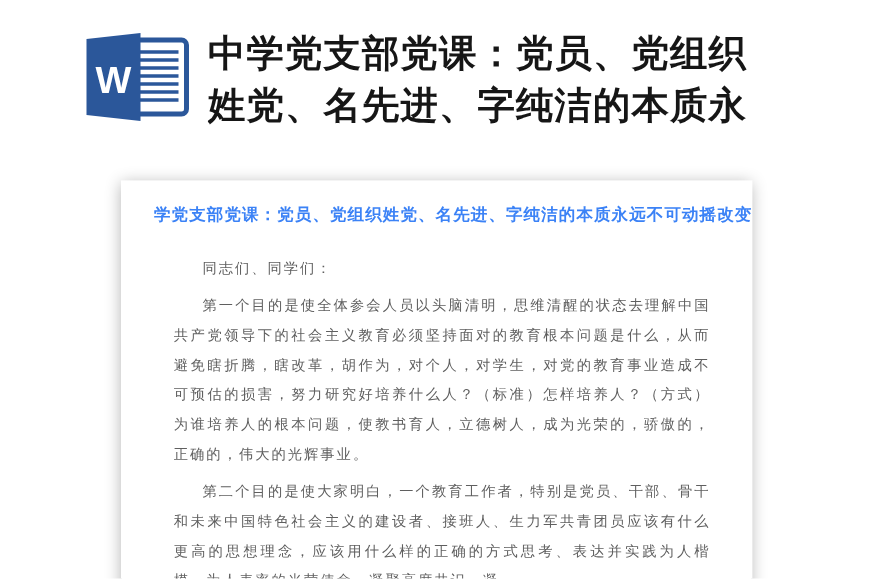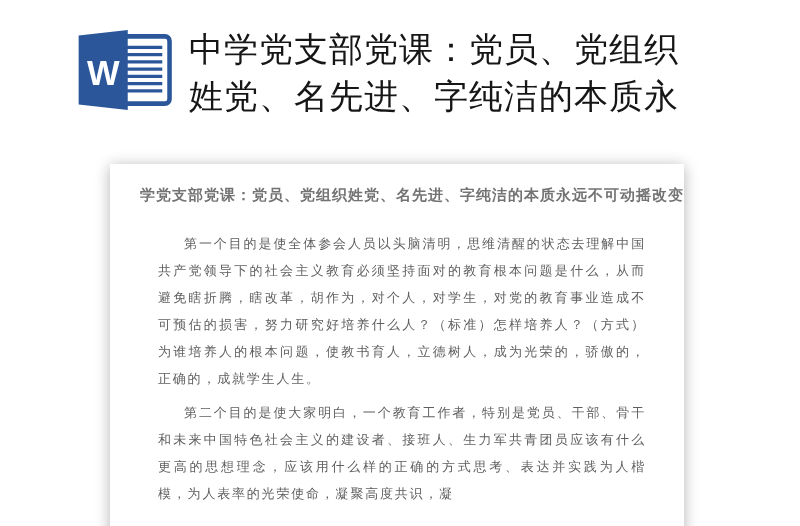--- a/index.html
+++ b/index.html
@@ -11,21 +11,21 @@
   }
   .stage { position: relative; width: 800px; height: 526px; background: #fff; }
 
   
   .header { position: absolute; left: 75px; top: 26px; display: flex; align-items: flex-start; }
   .word-icon { width: 100px; height: 88px; flex: 0 0 auto; }
   .page-title {
     margin-left: 14px;
     width: 508px;
     font-size: 34px;
-    font-weight: 400;
+    font-weight: 700;
     line-height: 47px;
     letter-spacing: 1px;
     color: #161616;
     max-height: 96px;
     overflow: hidden;
     word-break: break-all;
   }
 
   
   .paper {
@@ -34,21 +34,21 @@
     width: 574px; height: 430px;
     background: #ffffff;
     box-shadow: 0 2px 14px rgba(0,0,0,0.30);
   }
   .doc-title {
     margin: 22px 30px 0 30px;
     text-align: center;
     font-size: 15px;
     font-weight: 700;
     letter-spacing: 1px;
-    color: #737373;
+    color: #3b82f6;
     font-family: "Liberation Serif", serif;
     white-space: nowrap;
   }
   .doc-body {
     margin: 25px 38px 0 48px;
     font-family: "Liberation Serif", serif;
     font-size: 13px;
     color: #5f5f5f;
     letter-spacing: 1.8px;
     line-height: 27px;
@@ -77,18 +77,19 @@
 
       <polygon points="4,8 58,2 58,90 4,84" fill="#2B579A"></polygon>
       <text x="31" y="62" text-anchor="middle" font-size="38" font-weight="bold" fill="#ffffff" font-family="Liberation Sans, sans-serif">W</text>
     </svg>
     <div class="page-title">中学党支部党课：党员、党组织姓党、名先进、字纯洁的本质永</div>
   </div>
 
   <div class="paper">
     <div class="doc-title">学党支部党课：党员、党组织姓党、名先进、字纯洁的本质永远不可动摇改变</div>
     <div class="doc-body">
-        <p>第一个目的是使全体参会人员以头脑清明，思维清醒的状态去理解中国共产党领导下的社会主义教育必须坚持面对的教育根本问题是什么，从而避免瞎折腾，瞎改革，胡作为，对个人，对学生，对党的教育事业造成不可预估的损害，努力研究好培养什么人？（标准）怎样培养人？（方式）为谁培养人的根本问题，使教书育人，立德树人，成为光荣的，骄傲的，正确的，成就学生人生。</p>
+        <p>同志们、同学们：</p>
+        <p>第一个目的是使全体参会人员以头脑清明，思维清醒的状态去理解中国共产党领导下的社会主义教育必须坚持面对的教育根本问题是什么，从而避免瞎折腾，瞎改革，胡作为，对个人，对学生，对党的教育事业造成不可预估的损害，努力研究好培养什么人？（标准）怎样培养人？（方式）为谁培养人的根本问题，使教书育人，立德树人，成为光荣的，骄傲的，正确的，伟大的光辉事业。</p>
         <p>第二个目的是使大家明白，一个教育工作者，特别是党员、干部、骨干和未来中国特色社会主义的建设者、接班人、生力军共青团员应该有什么更高的思想理念，应该用什么样的正确的方式思考、表达并实践为人楷模，为人表率的光荣使命，凝聚高度共识，凝</p>
       </div>
   </div>
 
 </div>
 
 </body></html>

